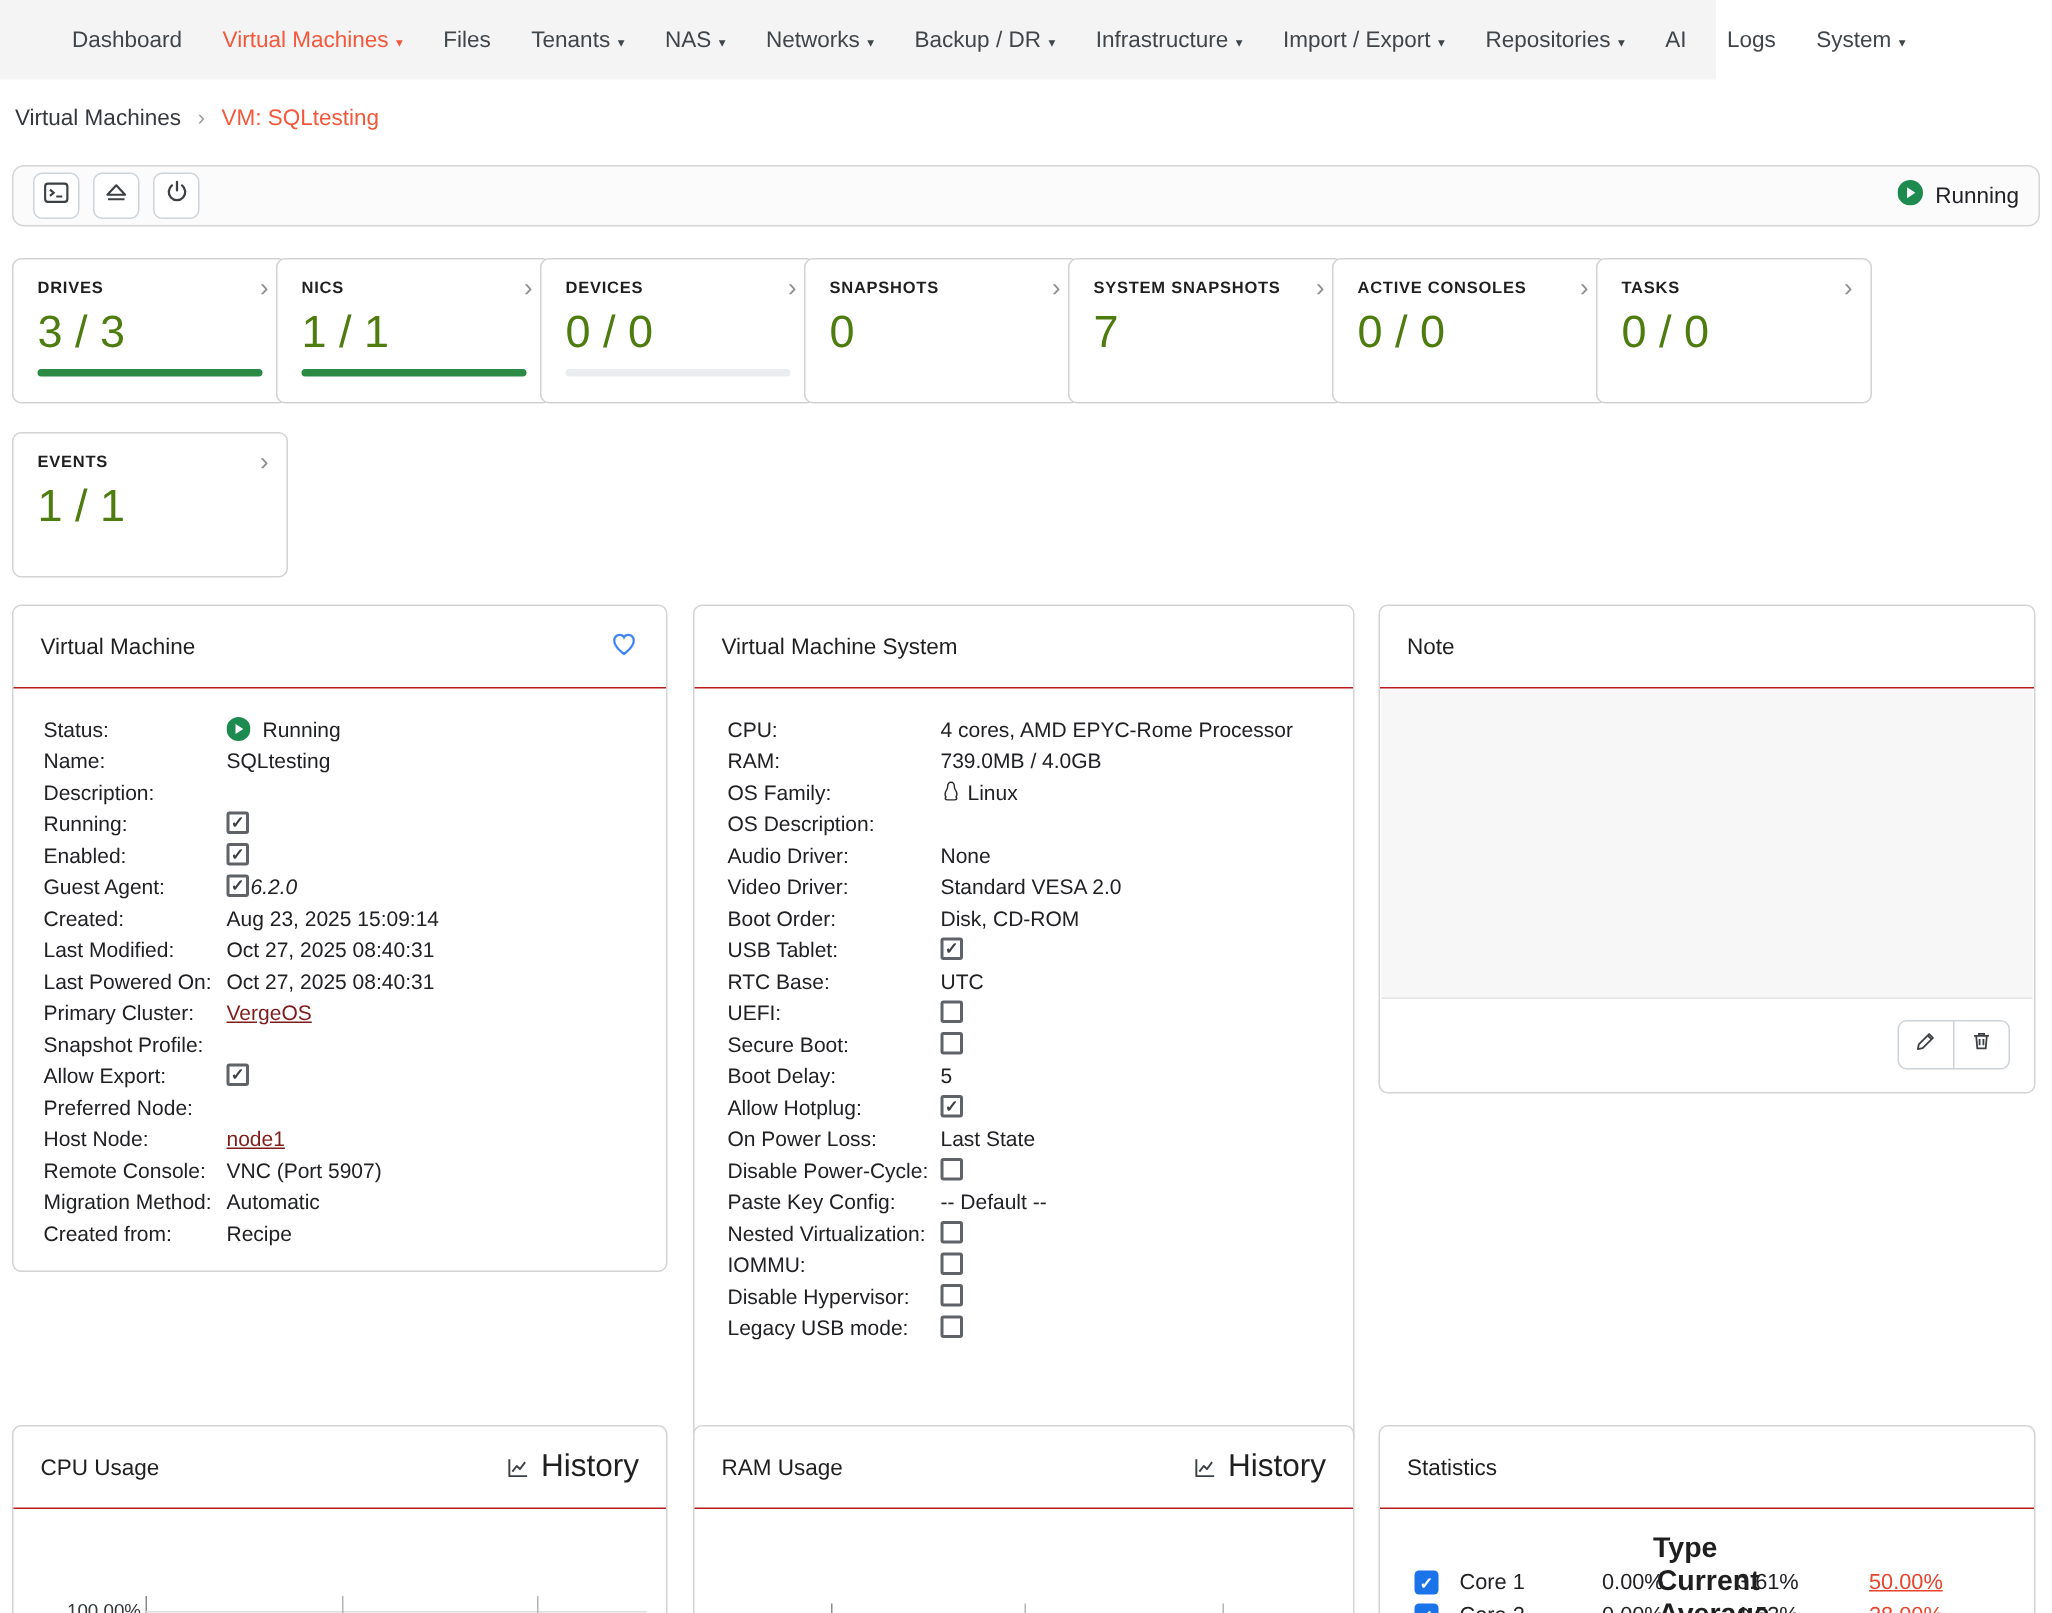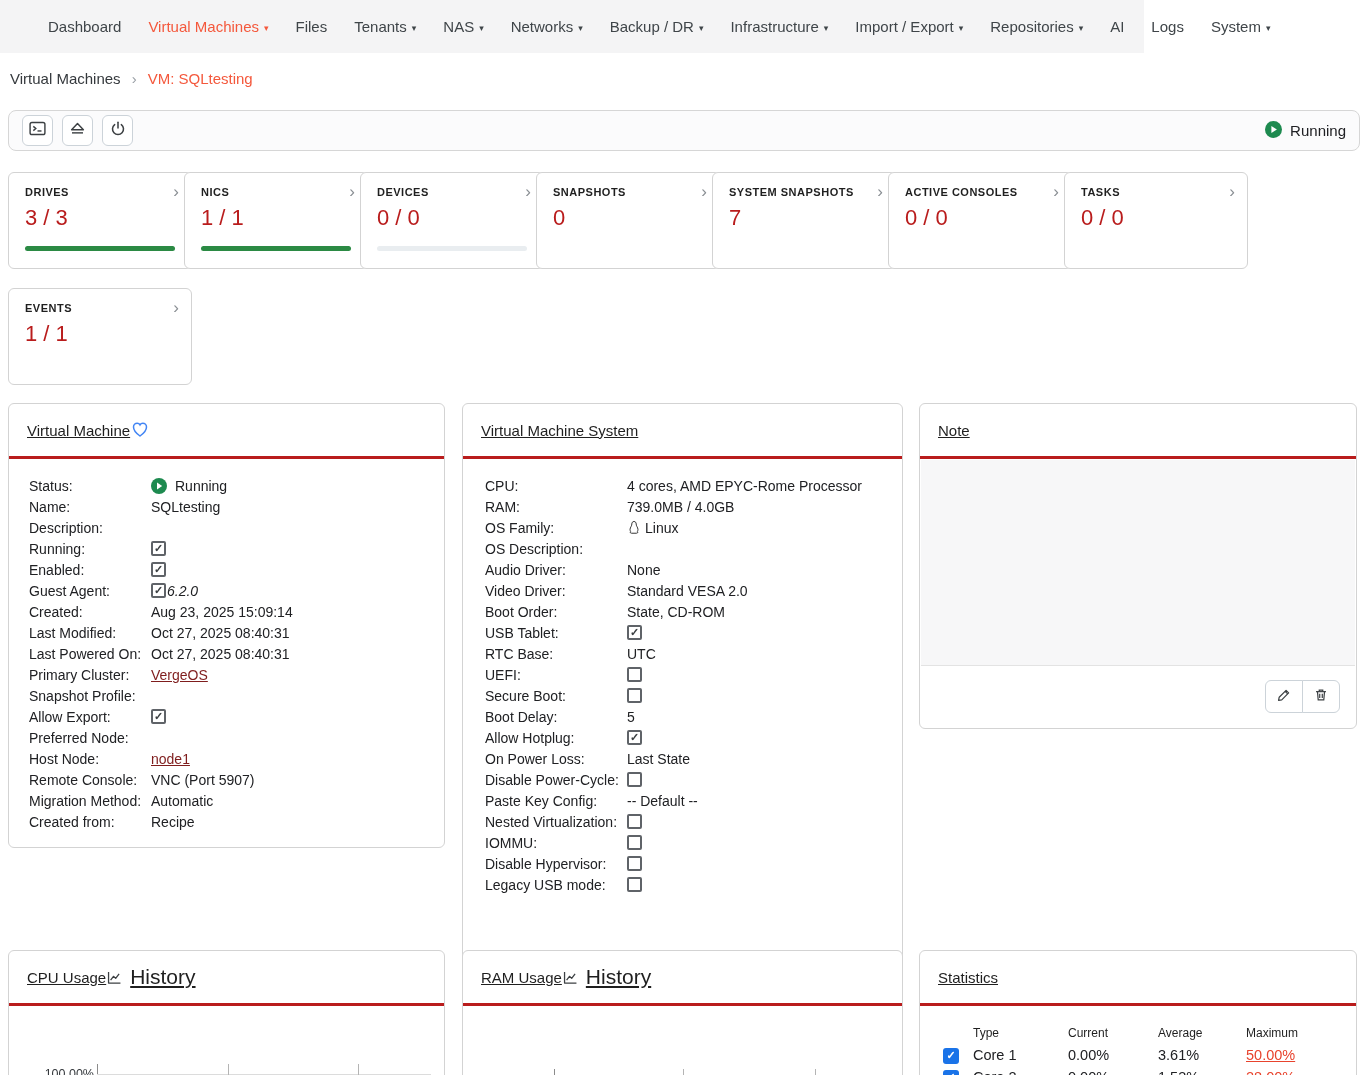--- a/index.html
+++ b/index.html
@@ -24,27 +24,27 @@
     border:1px solid #d6d6d6; border-radius:8px; display:flex; align-items:center; padding:0 13px; }
   .tool-btn { width:31px; height:31px; border:1px solid #ccd3d9; border-radius:6px; background:#fff;
     display:flex; align-items:center; justify-content:center; margin-right:9px; cursor:pointer; }
   .toolbar-status { margin-left:auto; display:flex; align-items:center; gap:8px; font-size:15px; color:#202124; }
 
   
   .card { position:absolute; width:184px; height:97px; background:#fff; border:1px solid #d3d3d3;
     border-radius:6px; padding:13px 12px 0 16px; cursor:pointer; }
   .card-title { font-size:11px; font-weight:bold; letter-spacing:.5px; color:#1f1f1f; }
   .card-chev { position:absolute; top:9px; right:12px; color:#8a8f94; font-size:17px; }
-  .card-value { font-size:22px; color:#b91c1c; margin-top:7px; }
+  .card-value { font-size:30px; color:#4d7c0f; margin-top:7px; }
   .card-bar { position:absolute; left:16px; right:16px; bottom:17px; height:5px; border-radius:3px; }
 
   
   .panel { position:absolute; background:#fff; border:1px solid #d3d3d3; border-radius:6px; }
-  .panel-header { height:55px; border-bottom:3px solid #b91c1c; display:flex; align-items:center;
-    padding:0 18px; font-size:15px; color:#1f1f1f;text-decoration:underline; }
+  .panel-header { height:55px; border-bottom:1px solid #b91c1c; display:flex; align-items:center;
+    justify-content:space-between; padding:0 18px; font-size:15px; color:#1f1f1f; }
   .rows { padding-top:16px; font-size:14px; color:#202124; }
   .row { display:flex; align-items:center; height:21px; }
   .rows-vm .row { padding-left:20px; }  .rows-vm .row-label { width:122px; flex-shrink:0; }
   .rows-sys .row { padding-left:22px; } .rows-sys .row-label { width:142px; flex-shrink:0; }
   .row-value { display:flex; align-items:center; gap:8px; }
   .row-value i { font-style:italic; margin-left:1px; }
   .cb { width:15px; height:15px; border:2px solid #5f6368; border-radius:2px; display:inline-flex;
     align-items:center; justify-content:center; font-size:11px; font-weight:bold; color:#3c4043;
     background:#fff; cursor:pointer; flex-shrink:0; }
   .link { color:#7f1d1d; text-decoration:underline; cursor:pointer; }
@@ -63,21 +63,21 @@
   .history-link { display:flex; align-items:center; gap:7px; font-size:21px; color:#1f1f1f; cursor:pointer; }
   .chart-area { position:absolute; top:55px; left:0; right:0; bottom:0; }
   .ylab { position:absolute; width:70px; text-align:right; font-size:12.5px; color:#35393d; }
   .grid-h { position:absolute; height:1px; background:#dcdcdc; }
   .grid-v { position:absolute; width:1px; background:#b4b4b4; }
   .axis-v { position:absolute; width:1px; background:#8b8b8b; }
 
   
   .stat-table { position:absolute; top:55px; left:0; right:0; padding-top:16px; font-size:14.5px; color:#202124; }
   .stat-row { display:flex; align-items:center; height:22px; padding-left:23px; }
-  .stat-row.head { font-weight:normal; font-size:12px; color:#1f1f1f; }
+  .stat-row.head { font-weight:bold; font-size:19px; color:#1f1f1f;flex-direction:column; }
   .st-cb { width:30px; } .st-type { width:95px; } .st-cur { width:90px; } .st-avg { width:88px; }
   .cb-blue { width:16px; height:16px; background:#1a73e8; border-radius:3px; display:inline-flex;
     align-items:center; justify-content:center; color:#fff; font-size:11px; font-weight:bold; cursor:pointer; }
   .max-link { color:#e8432d; text-decoration:underline; cursor:pointer; }
 </style>
 </head>
 <body>
 
 <nav class="topnav">
     <div class="nav-item">
@@ -365,21 +365,21 @@
       </div>
       <div class="row">
         <div class="row-label">Video Driver:</div>
         <div class="row-value">
           <span>Standard VESA 2.0</span>
         </div>
       </div>
       <div class="row">
         <div class="row-label">Boot Order:</div>
         <div class="row-value">
-          <span>State, CD-ROM</span>
+          <span>Disk, CD-ROM</span>
         </div>
       </div>
       <div class="row">
         <div class="row-label">USB Tablet:</div>
         <div class="row-value">
           <span class="cb">✓</span>
         </div>
       </div>
       <div class="row">
         <div class="row-label">RTC Base:</div>

